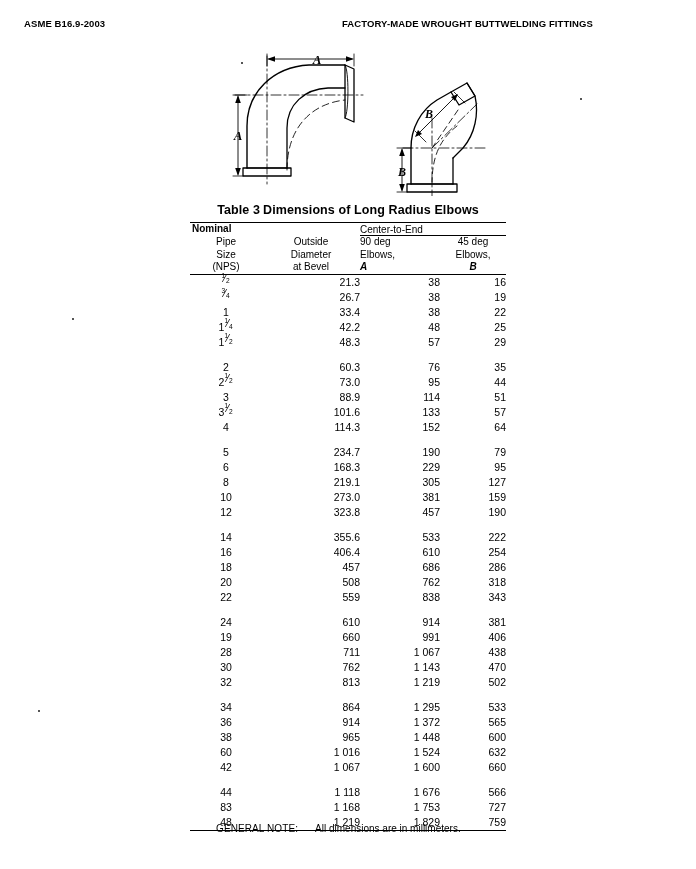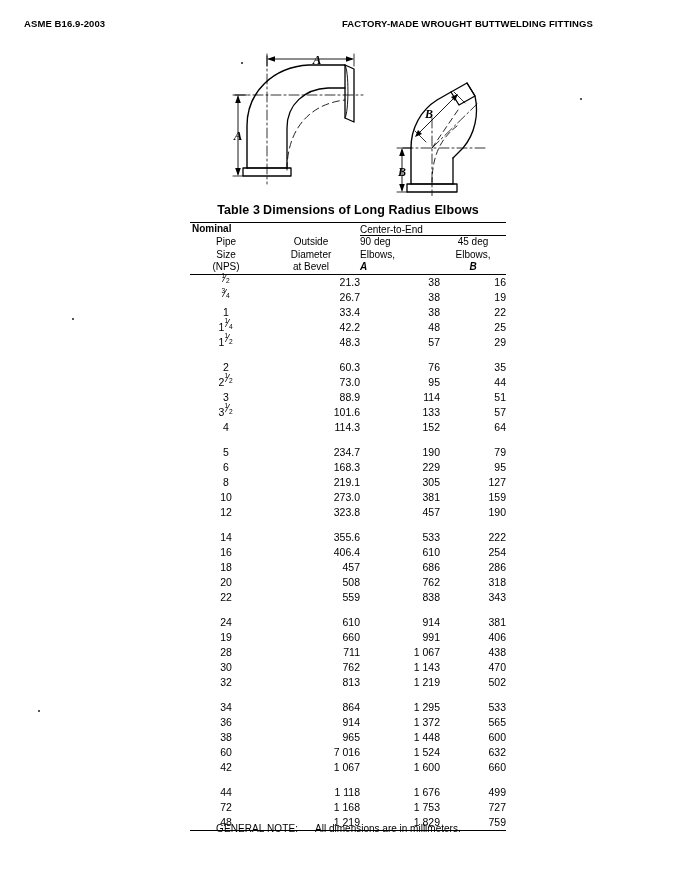--- a/index.html
+++ b/index.html
@@ -512,41 +512,41 @@
           <td class="num c4">565</td>
         </tr>
         <tr>
           <td class="nps">38</td>
           <td class="num c2">965</td>
           <td class="num c3">1 448</td>
           <td class="num c4">600</td>
         </tr>
         <tr>
           <td class="nps">60</td>
-          <td class="num c2">7 016</td>
+          <td class="num c2">1 016</td>
           <td class="num c3">1 524</td>
           <td class="num c4">632</td>
         </tr>
         <tr>
           <td class="nps">42</td>
           <td class="num c2">1 067</td>
           <td class="num c3">1 600</td>
           <td class="num c4">660</td>
         </tr>
         <tr class="gap">
           <td colspan="4"></td>
         </tr>
         <tr>
           <td class="nps">44</td>
           <td class="num c2">1 118</td>
           <td class="num c3">1 676</td>
-          <td class="num c4">499</td>
-        </tr>
-        <tr>
-          <td class="nps">72</td>
+          <td class="num c4">566</td>
+        </tr>
+        <tr>
+          <td class="nps">83</td>
           <td class="num c2">1 168</td>
           <td class="num c3">1 753</td>
           <td class="num c4">727</td>
         </tr>
         <tr>
           <td class="nps">48</td>
           <td class="num c2">1 219</td>
           <td class="num c3">1 829</td>
           <td class="num c4">759</td>
         </tr>

